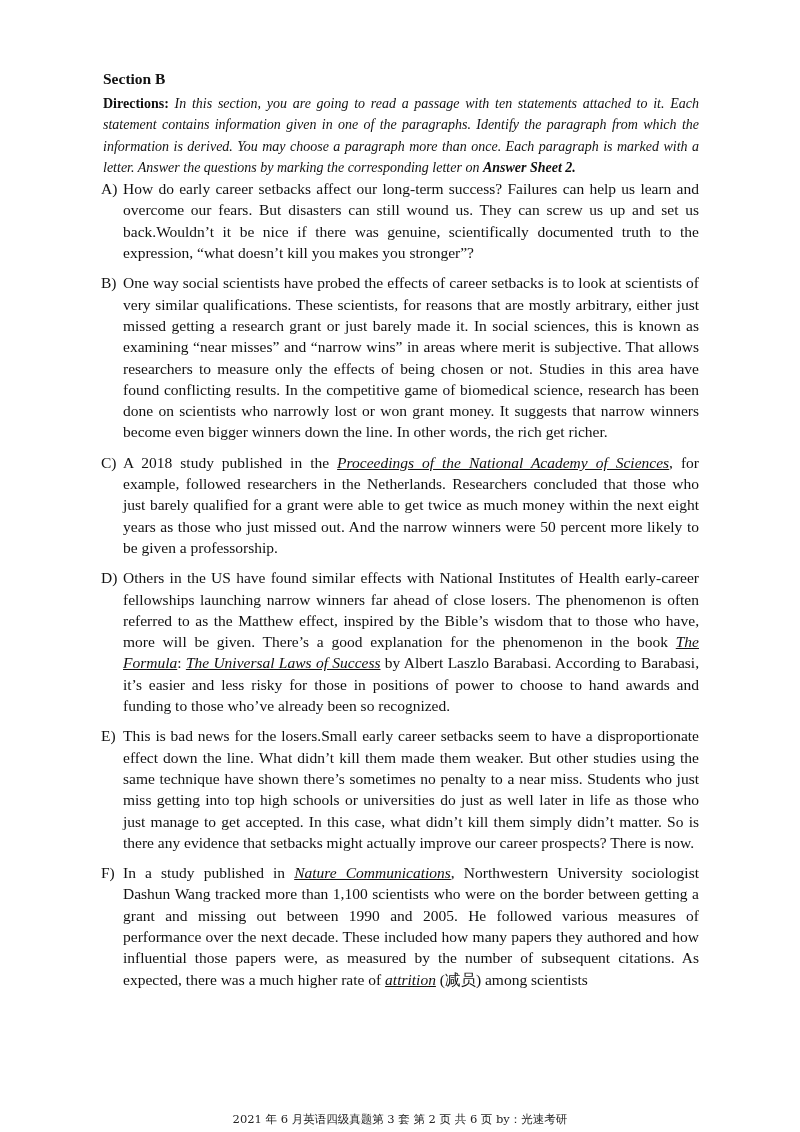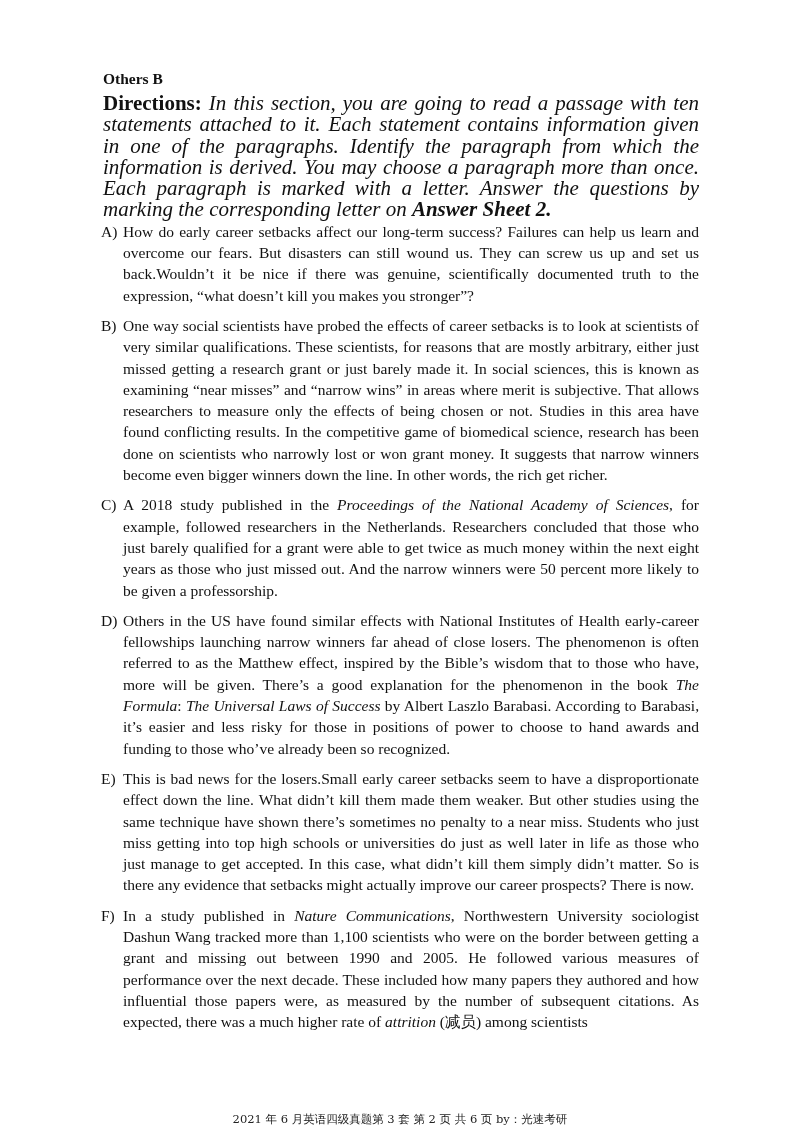--- a/index.html
+++ b/index.html
@@ -21,21 +21,21 @@
       top: 68px;
       width: 596px;
     }
     .section-title {
       font-weight: bold;
       font-size: 15.5px;
       line-height: 21px;
       margin: 0 0 4px 0;
     }
     .directions {
-      font-size: 21px;
+      font-size: 14px;
       line-height: 21.3px;
       text-align: justify;
       margin: 0;
     }
     .directions .label {
       font-weight: bold;
       font-style: normal;
     }
     .directions .body {
       font-style: italic;
@@ -57,38 +57,38 @@
       font-size: 15.5px;
       line-height: 21.3px;
       text-align: justify;
       margin: 0 0 9px 0;
     }
     .para .letter {
       position: absolute;
       left: -2px;
       top: 0;
     }
-    .para em { font-style: italic; }
+    .para em { font-style: italic; text-decoration: underline; }
     .footer {
       position: absolute;
       left: 0;
       width: 800px;
       top: 1111px;
       text-align: center;
       font-size: 11.5px;
       line-height: 16px;
       color: #222222;
       font-family: "DejaVu Serif", "Liberation Serif", serif;
     }
   </style>
 </head>
 <body>
 
 <div class="page">
-  <div class="section-title">Others B</div>
+  <div class="section-title">Section B</div>
 
   <p class="directions"><span class="label">Directions:</span><span class="body"> In this section, you are going to read a passage with ten statements attached to it. Each statement contains information given in one of the paragraphs. Identify the paragraph from which the information is derived. You may choose a paragraph more than once. Each paragraph is marked with a letter. Answer the questions by marking the corresponding letter on </span><span class="sheet">Answer Sheet 2.</span></p>
 
 
   <div id="paragraphs">
       <p class="para"><span class="letter">A)</span><span>How do early career setbacks affect our long-term success? Failures can help us learn and overcome our fears. But disasters can still wound us. They can screw us up and set us back.Wouldn’t it be nice if there was genuine, scientifically documented truth to the expression, “what doesn’t kill you makes you stronger”?</span></p>
       <p class="para"><span class="letter">B)</span><span>One way social scientists have probed the effects of career setbacks is to look at scientists of very similar qualifications. These scientists, for reasons that are mostly arbitrary, either just missed getting a research grant or just barely made it. In social sciences, this is known as examining “near misses” and “narrow wins” in areas where merit is subjective. That allows researchers to measure only the effects of being chosen or not. Studies in this area have found conflicting results. In the competitive game of biomedical science, research has been done on scientists who narrowly lost or won grant money. It suggests that narrow winners become even bigger winners down the line. In other words, the rich get richer.</span></p>
       <p class="para"><span class="letter">C)</span><span>A 2018 study published in the </span><em>Proceedings of the National Academy of Sciences</em><span>, for example, followed researchers in the Netherlands. Researchers concluded that those who just barely qualified for a grant were able to get twice as much money within the next eight years as those who just missed out. And the narrow winners were 50 percent more likely to be given a professorship.</span></p>
       <p class="para"><span class="letter">D)</span><span>Others in the US have found similar effects with National Institutes of Health early-career fellowships launching narrow winners far ahead of close losers. The phenomenon is often referred to as the Matthew effect, inspired by the Bible’s wisdom that to those who have, more will be given. There’s a good explanation for the phenomenon in the book </span><em>The Formula</em><span>: </span><em>The Universal Laws of Success</em><span> by Albert Laszlo Barabasi. According to Barabasi, it’s easier and less risky for those in positions of power to choose to hand awards and funding to those who’ve already been so recognized.</span></p>
       <p class="para"><span class="letter">E)</span><span>This is bad news for the losers.Small early career setbacks seem to have a disproportionate effect down the line. What didn’t kill them made them weaker. But other studies using the same technique have shown there’s sometimes no penalty to a near miss. Students who just miss getting into top high schools or universities do just as well later in life as those who just manage to get accepted. In this case, what didn’t kill them simply didn’t matter. So is there any evidence that setbacks might actually improve our career prospects? There is now.</span></p>

